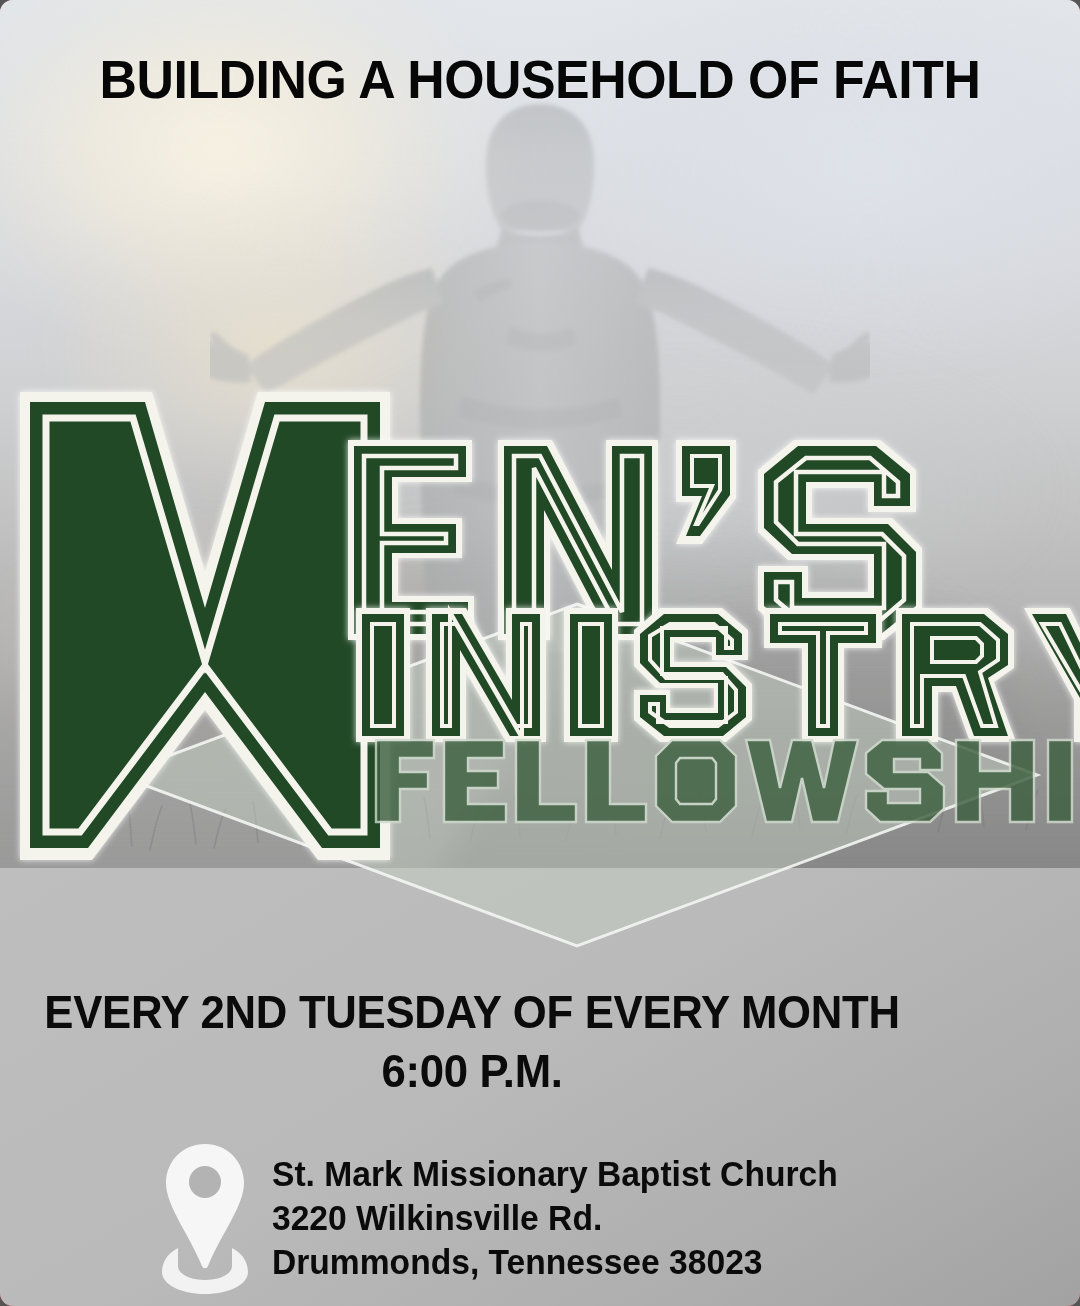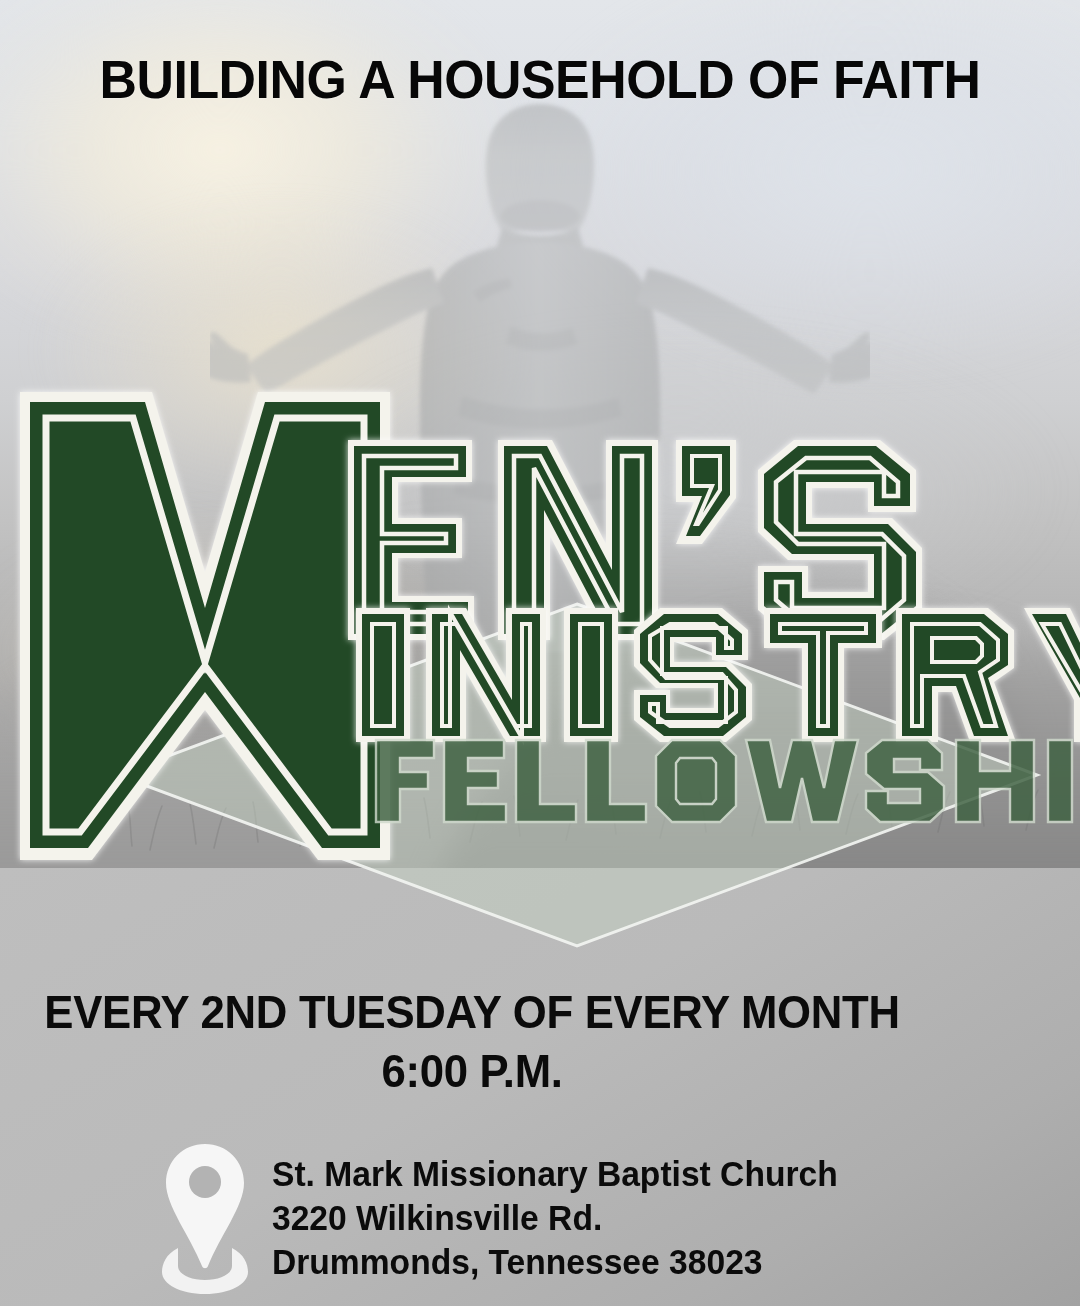--- a/index.html
+++ b/index.html
@@ -11,20 +11,21 @@
   * { box-sizing: border-box; }
 
   .flyer {
     position: relative;
     width: 1080px;
     height: 1306px;
     overflow: hidden;
     font-family: "Liberation Sans", sans-serif;
     background: #ef4444;
     margin: 0 auto;
+    border-radius: 13px;
   }
 
   
   .photo {
     position: absolute;
     left: 0; top: 0;
     width: 1080px;
     height: 868px;
     overflow: hidden;
     background: #cfd3d8;

